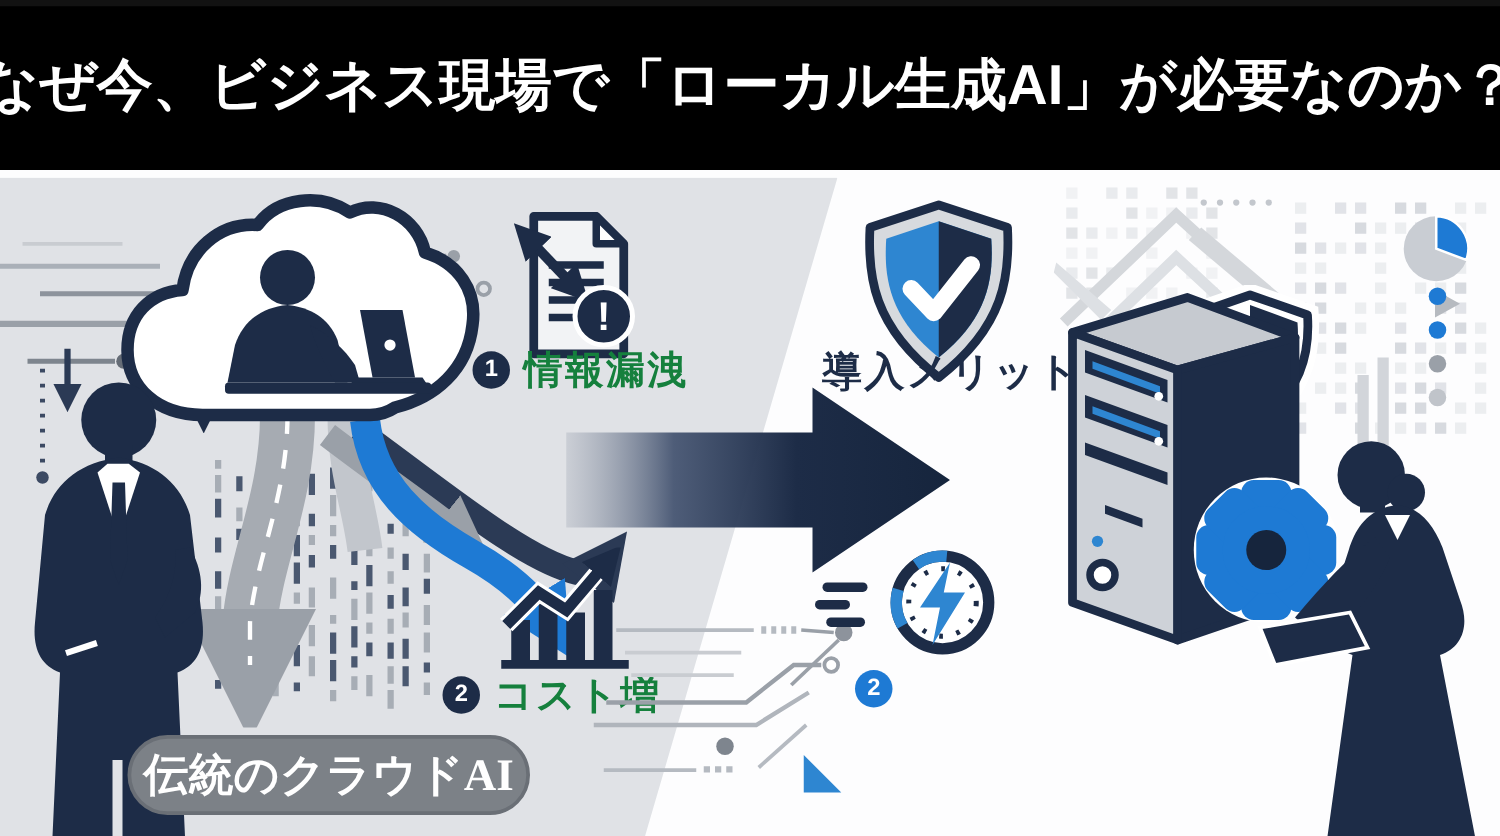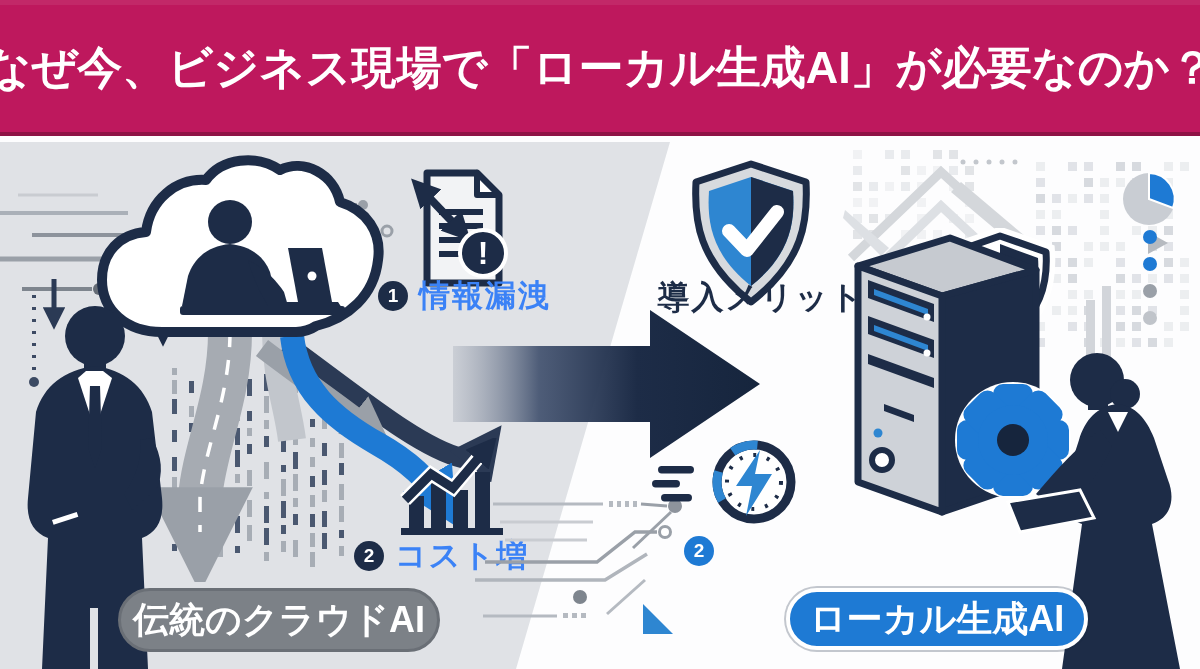--- a/index.html
+++ b/index.html
@@ -1,33 +1,33 @@
 <!DOCTYPE html>
 <html><head>
 <meta charset="utf-8">
 <style>
   html,body{margin:0;padding:0;background:#888;}
   .stage{position:relative;width:1200px;height:669px;overflow:hidden;background:#fdfdfe;
          font-family:"Liberation Sans","DejaVu Sans",sans-serif;}
   .abs{position:absolute;}
   
-  .banner{left:0;top:0;width:1200px;height:136px;background:#be185d;
+  .banner{left:0;top:0;width:1200px;height:136px;background:#000000;
           box-shadow:inset 0 5px 0 rgba(255,255,255,.07), inset 0 -4px 0 rgba(0,0,0,.25);
           display:flex;align-items:center;justify-content:center;}
   .banner h1{margin:0;color:#ffffff;font-size:45px;font-weight:800;letter-spacing:0px;white-space:nowrap;}
   
   .left-bg{left:0;top:142px;width:1200px;height:527px;background:#e0e2e6;
            clip-path:polygon(0 0,670px 0,516px 527px,0 527px);}
   
   .num-label{display:flex;align-items:center;gap:11px;}
   .num-badge{width:30px;height:30px;border-radius:50%;color:#fff;font-size:19px;font-weight:800;
              display:flex;align-items:center;justify-content:center;flex:0 0 auto;}
   .navy-bg{background:#1d2c47;}
   .blue-bg{background:#1e7ad4;}
-  .label-text{font-weight:800;color:#3b82f6;font-size:31px;letter-spacing:2px;white-space:nowrap;}
+  .label-text{font-weight:800;color:#15803d;font-size:31px;letter-spacing:2px;white-space:nowrap;}
   .security-label{font-weight:800;color:#1d2c47;font-size:32px;letter-spacing:2px;text-align:center;}
   .arrow-label{color:#ffffff;font-size:35px;font-weight:800;letter-spacing:2px;text-align:center;}
   
   .pill{border-radius:32px;text-align:center;color:#fff;font-weight:800;white-space:nowrap;}
   .pill-gray{background:#7c8187;border:3px solid #6a6f76;font-size:36px;line-height:58px;}
   .pill-blue{background:#1e7ad4;border:4px solid #ffffff;box-shadow:0 0 0 2px rgba(23,38,63,.25);
              font-size:36px;line-height:54px;}
   
   .mosaic i,.rain i{position:absolute;display:block;}
   .dotcol{display:flex;flex-direction:column;gap:13px;}
@@ -550,16 +550,15 @@
       <circle cx="125" cy="56" r="15"></circle>
       <rect x="88" y="58" width="20" height="14"></rect>
       <path d="M118,66 C97,68 85,82 79,102 L66,142 C58,164 64,180 82,186 L62,331 L180,331 L152,186
                C170,180 176,162 168,142 L154,100 C146,80 135,68 118,66 Z"></path>
       <path d="M100,92 C78,108 58,130 36,156 L60,176 C84,156 102,132 112,108 Z"></path>
     </g>
     <polygon points="108,74 118,94 128,74" fill="#ffffff"></polygon>
     <polygon points="8,164 80,152 94,180 20,194" fill="#1d2c47" stroke="#ffffff" stroke-width="3"></polygon>
   </svg>
 
-  <div class="abs pill pill-gray" style="left:118px;top:588px;width:316px;height:58px;">伝統のクラウドAI</div>
-  <div class="abs pill pill-blue" style="left:786px;top:588px;width:294px;height:54px;">ローカル生成AI</div>
+  <div class="abs pill pill-gray" style="left:102px;top:588px;width:316px;height:58px;font-family:Liberation Serif, serif;">伝統のクラウドAI</div>
 
 </div>
 
 </body></html>

